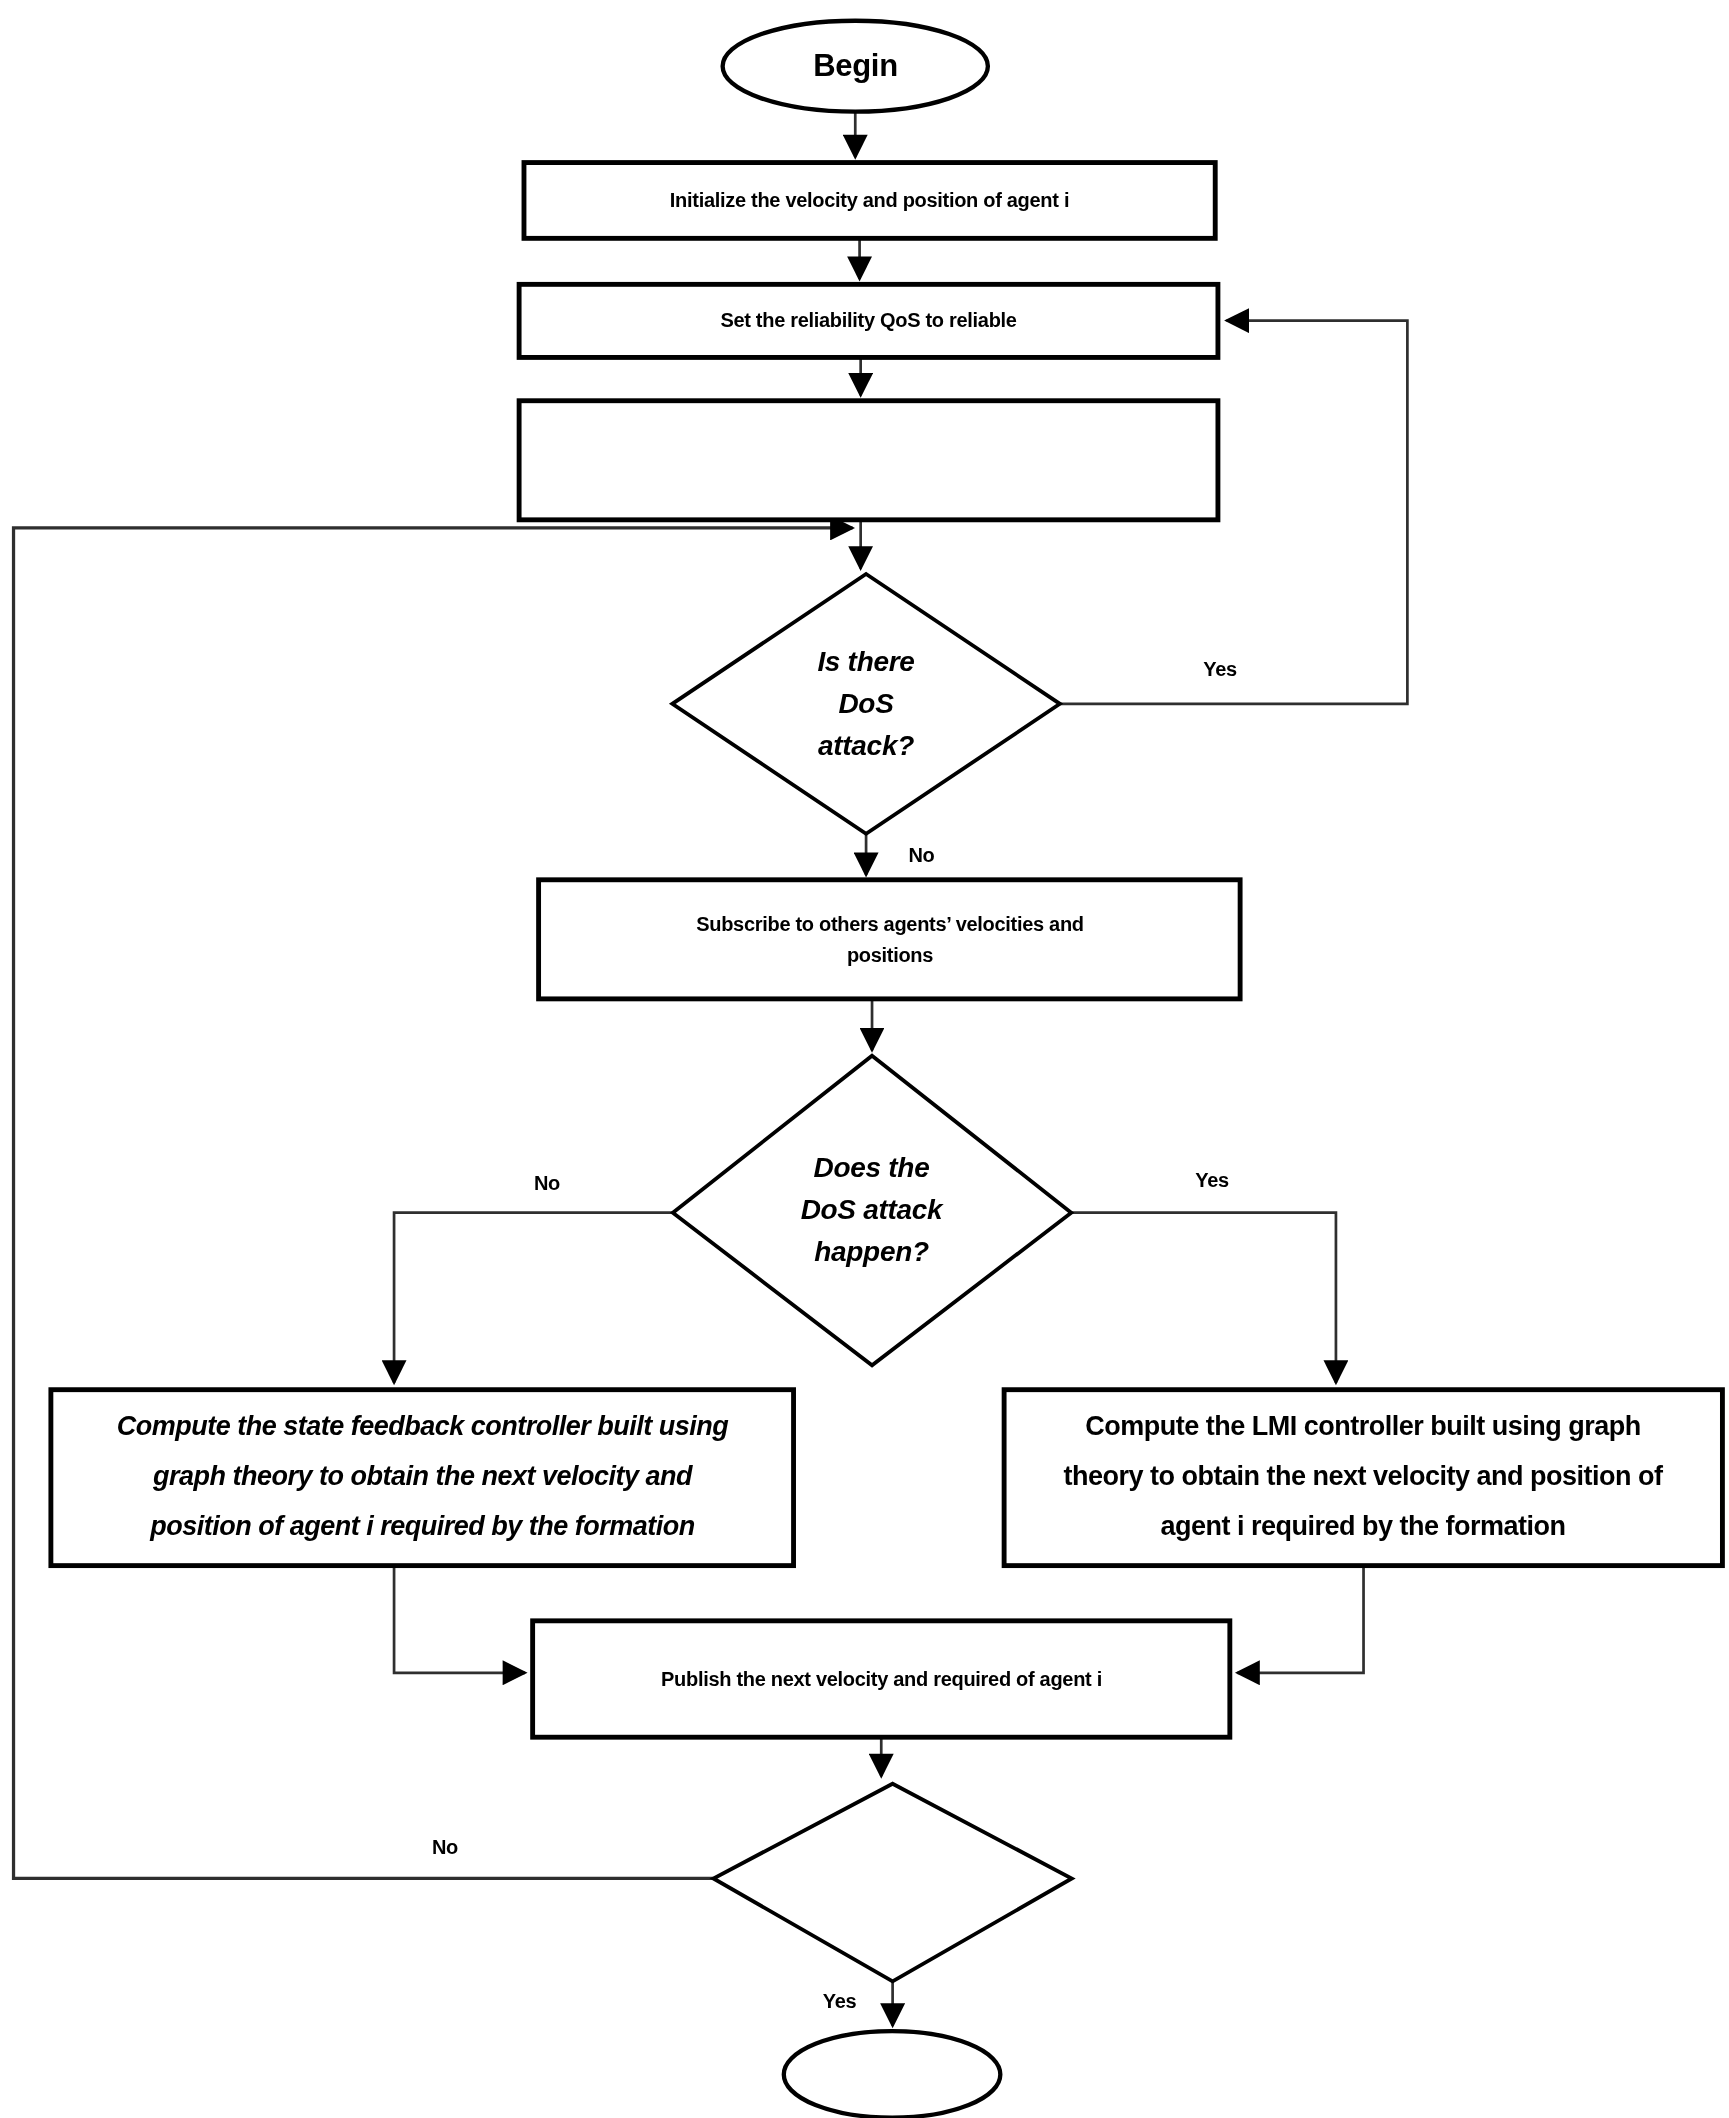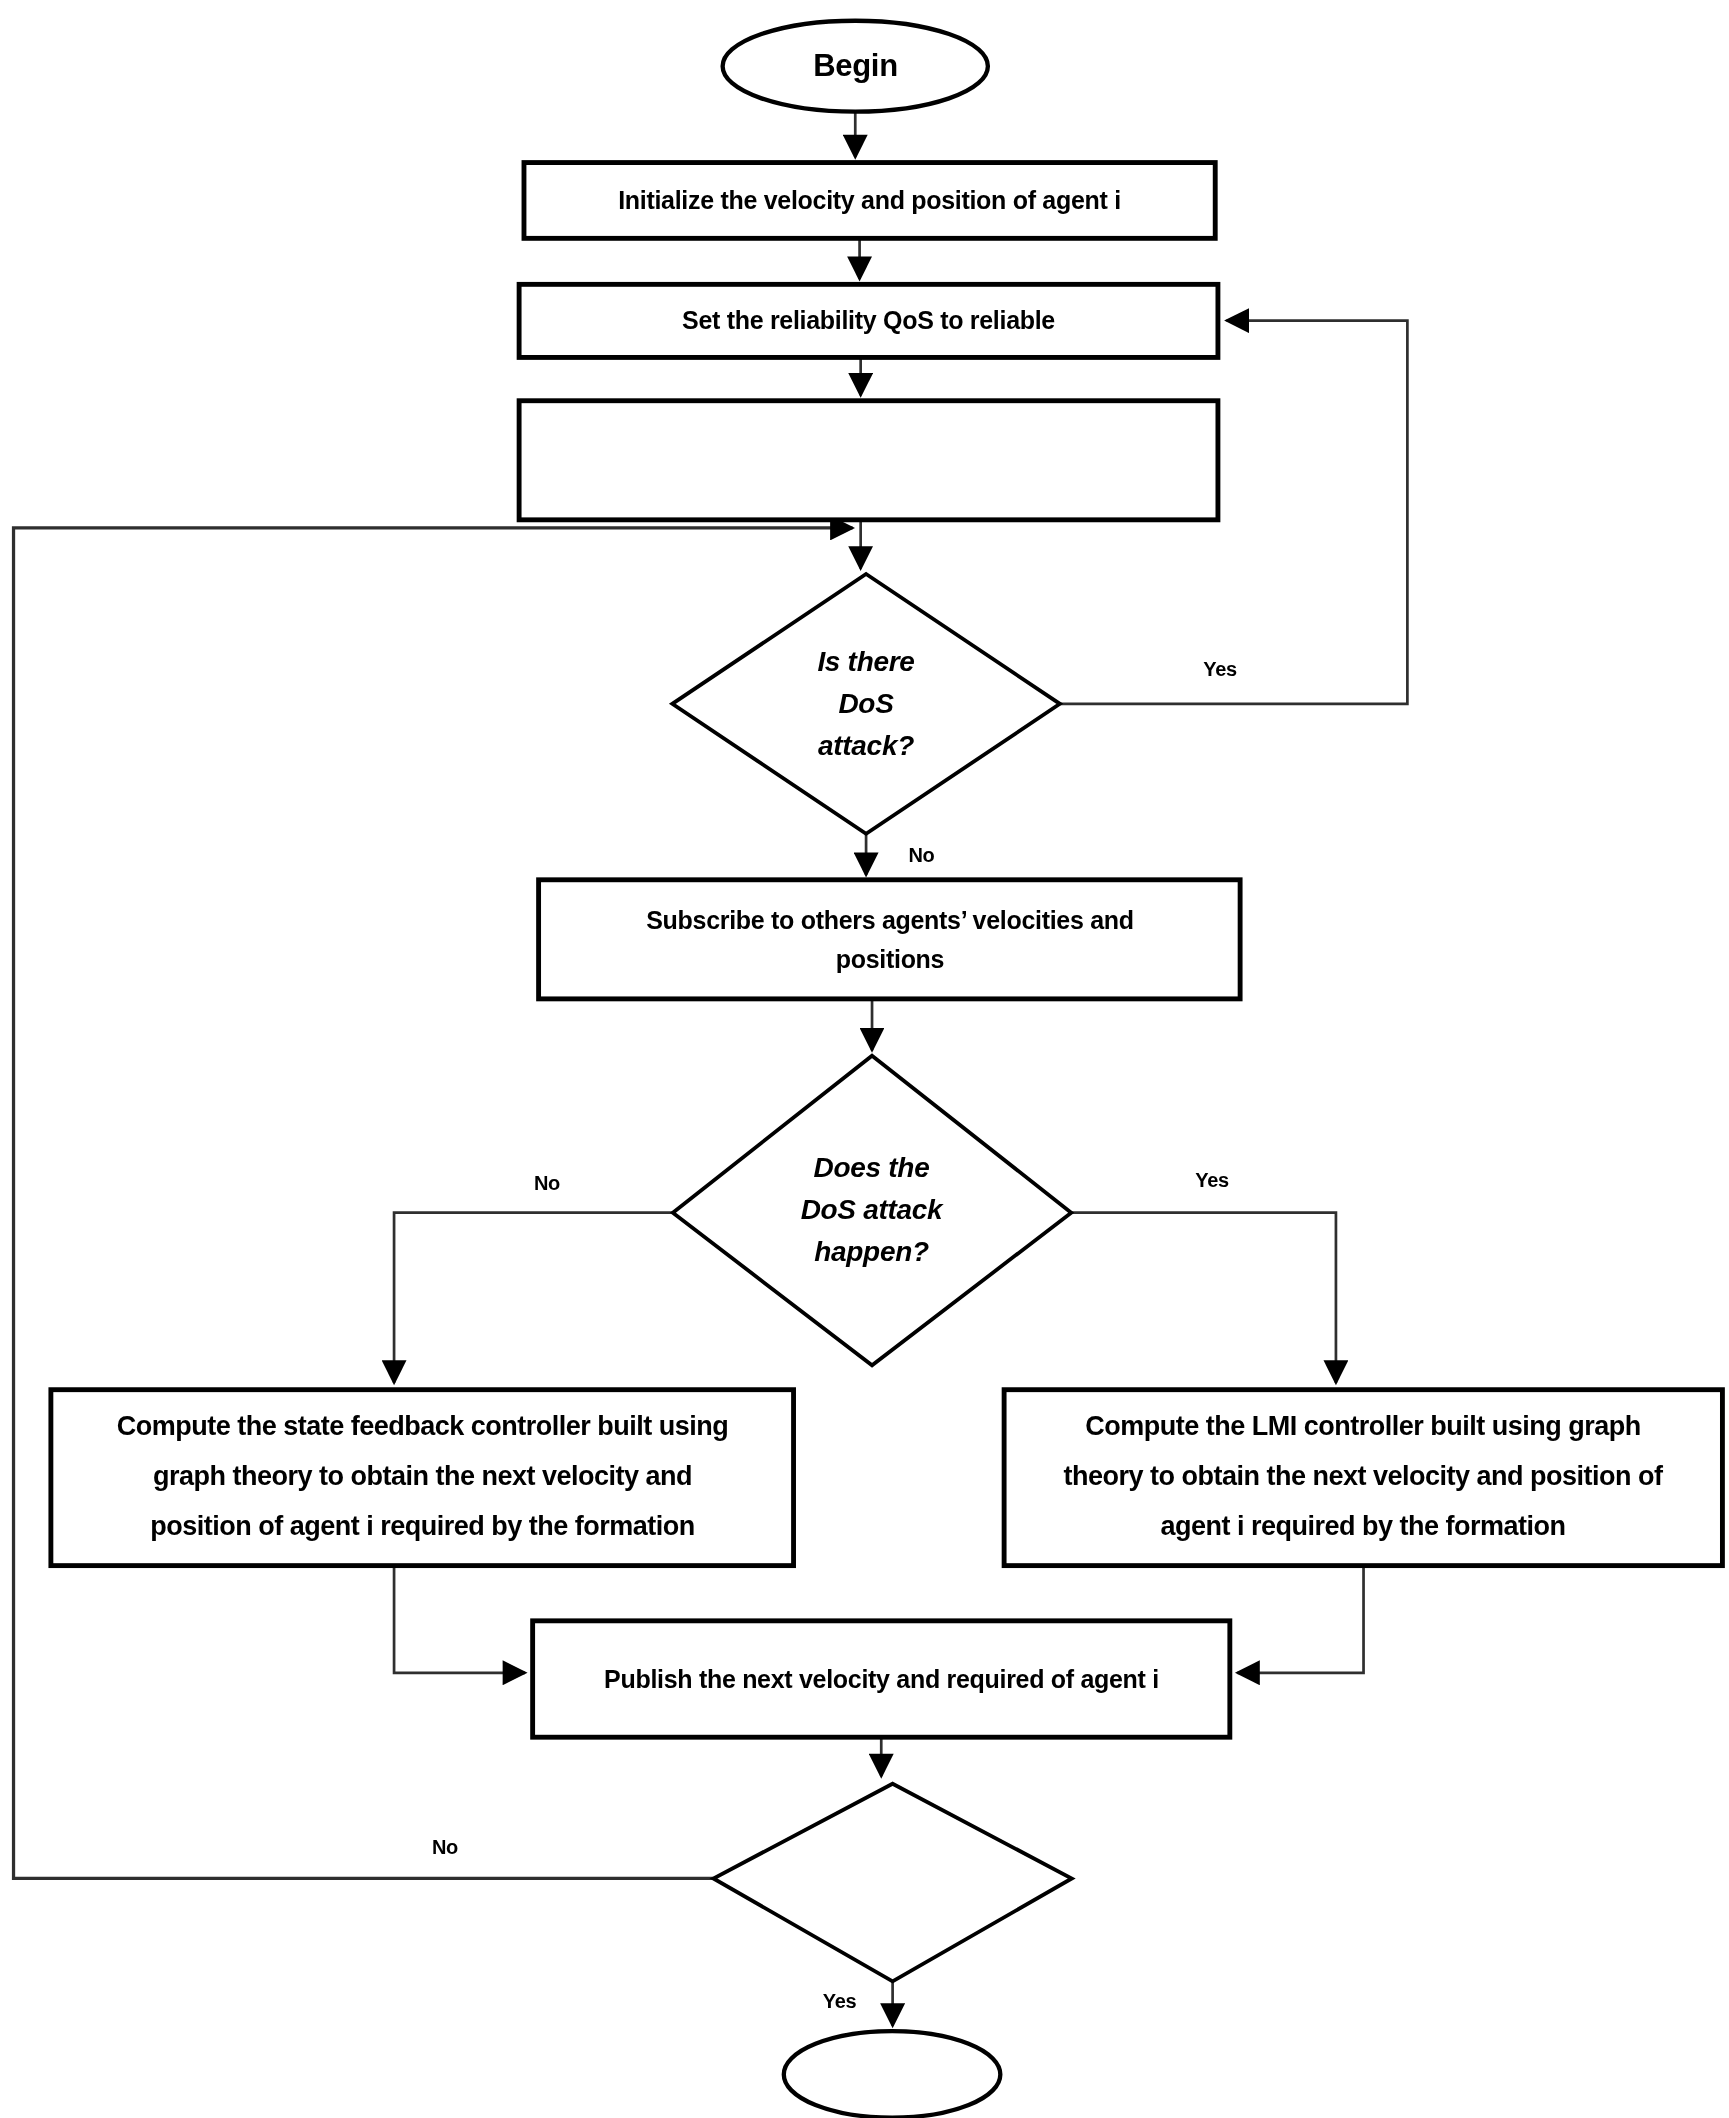--- a/index.html
+++ b/index.html
@@ -26,21 +26,21 @@
     display: flex;
     align-items: center;
     justify-content: center;
     text-align: center;
     font-weight: 700;
     white-space: pre-line;
     color: #000000;
     letter-spacing: -0.3px;
     line-height: 1.55;
   }
-  .box-label   { font-size: 25px; }
+  .box-label   { font-size: 20px; }
   .bigbox-label{ font-size: 27px; line-height: 1.85; letter-spacing: -0.5px; }
   .diamond-label { font-size: 28px; line-height: 1.5; font-style: italic; }
   .terminal-label{ font-size: 31px; }
   .edge-label  { font-size: 20px; line-height: 1; }
 </style>
 </head>
 <body>
 
 <div id="canvas">
 
@@ -92,21 +92,21 @@
   <div class="lbl box-label" style="left:524px;  top:162px; width:691px; height:76px;">Initialize the velocity and position of agent i</div>
   <div class="lbl box-label" style="left:519px;  top:284px; width:699px; height:73px;">Set the reliability QoS to reliable</div>
   <div class="lbl diamond-label" style="left:747px; top:604px;width:238px;  height:200px;">Is there
 DoS
 attack?</div>
   <div class="lbl box-label" style="left:539px;  top:880px;width:702px; height:119px;">Subscribe to others agents’ velocities and
 positions</div>
   <div class="lbl diamond-label" style="left:731px; top:1107px;width:281px;  height:206px;">Does the
 DoS attack
 happen?</div>
-  <div class="lbl bigbox-label" style="left:51px;   top:1389px;width:743px; height:176px;">Compute the state feedback controller built using
+  <div class="lbl bigbox-label" style="left:51px;   top:1389px;width:743px; height:176px;font-style:italic;">Compute the state feedback controller built using
 graph theory to obtain the next velocity and
 position of agent i required by the formation</div>
   <div class="lbl bigbox-label" style="left:1004px; top:1389px;width:718px; height:176px;">Compute the LMI controller built using graph
 theory to obtain the next velocity and position of
 agent i required by the formation</div>
   <div class="lbl box-label" style="left:533px;  top:1621px;width:697px; height:116px;">Publish the next velocity and required of agent i</div>
 
   <div class="lbl edge-label" style="left:1166px; top:650px; width:108px; height:38px;">Yes</div>
   <div class="lbl edge-label" style="left:878px; top:836px; width:87px; height:38px;">No</div>
   <div class="lbl edge-label" style="left:493px;  top:1164px; width:108px; height:38px;">No</div>

